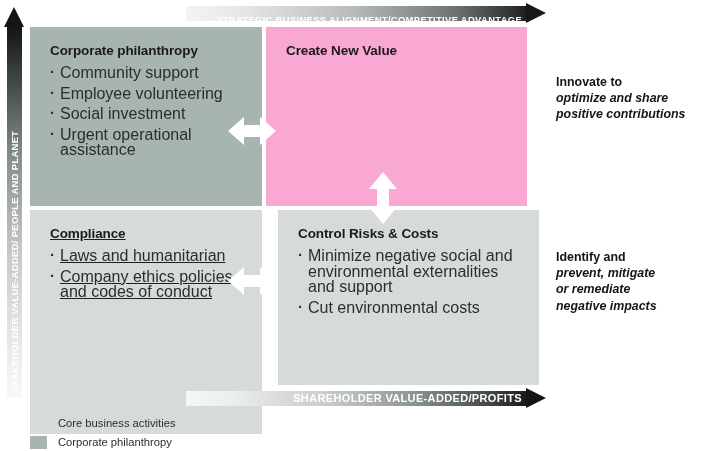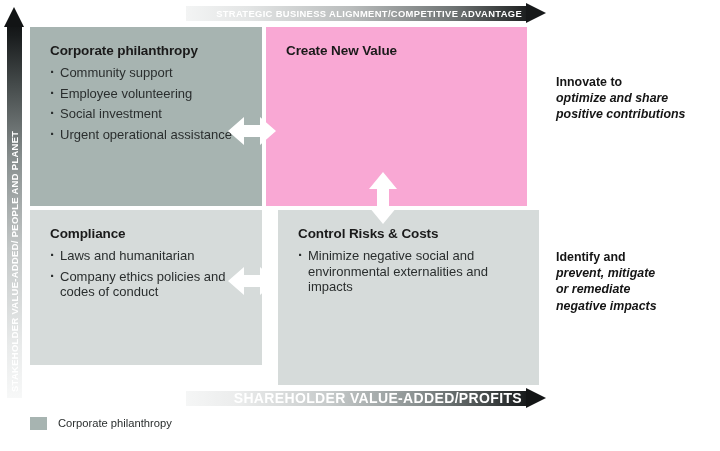--- a/index.html
+++ b/index.html
@@ -39,21 +39,21 @@
   #top-axis .bar-head {
     position: absolute;
     left: 340px; top: -1px;
     width: 0; height: 0;
     border-top: 10.5px solid transparent;
     border-bottom: 10.5px solid transparent;
     border-left: 20px solid #17191a;
   }
   #top-axis .bar-label {
     position: absolute;
-    left: 12px; top: 2px;
+    left: 12px; top: 8px;
     width: 330px; height: 15px;
     line-height: 15px;
     text-align: right;
     padding-right: 6px;
     box-sizing: border-box;
     font-size: 9.4px;
     font-weight: bold;
     letter-spacing: 0.35px;
     color: #ffffff;
     white-space: nowrap;
@@ -81,21 +81,21 @@
     border-left: 20px solid #131516;
   }
   #bottom-axis .bar-label {
     position: absolute;
     left: 12px; top: 2px;
     width: 330px; height: 28px;
     line-height: 15px;
     text-align: right;
     padding-right: 6px;
     box-sizing: border-box;
-    font-size: 14px;
+    font-size: 11px;
     font-weight: bold;
     letter-spacing: 0.35px;
     color: #ffffff;
     white-space: nowrap;
   }
 
   
   #left-axis {
     left: 5px;
     top: 8px;
@@ -142,38 +142,38 @@
     width: 497px;
     height: 358px;
   }
   .quad {
     position: absolute;
     box-sizing: border-box;
     padding: 16px 18px 10px 20px;
   }
   #quad-tl { left: 0;     top: 0;     width: 232px; height: 179px; background: #a7b4b1; }
   #quad-tr { left: 236px; top: 0;     width: 261px; height: 179px; background: #f9a8d4; }
-  #quad-bl { left: 0;     top: 183px; width: 232px; height: 155px; background: #d6dbda; }
+  #quad-bl { left: 0;     top: 183px; width: 232px; height: 224px; background: #d6dbda; text-decoration: underline; }
   #quad-br { left: 248px; top: 183px; width: 261px; height: 175px; background: #d6dbda; }
 
   .quad-title {
     font-size: 13.5px;
     font-weight: bold;
     color: #1a1a1a;
     margin: 0 0 7px 0;
     letter-spacing: -0.1px;
   }
   .quad-list {
     list-style: none;
     margin: 0;
     padding: 0;
   }
   .quad-list li {
     position: relative;
-    font-size: 13px;
+    font-size: 16px;
     line-height: 15.6px;
     color: #2a2e2e;
     padding-left: 10px;
     margin-bottom: 5px;
   }
   .quad-list li::before {
     content: "\00B7";
     position: absolute;
     left: 0;
     top: -1px;
@@ -265,21 +265,22 @@
     <div class="quad-title">Compliance</div>
     <ul class="quad-list">
       <li>Laws and humanitarian</li>
       <li>Company ethics policies and codes of conduct</li>
     </ul>
   </div>
 
   <div class="quad" id="quad-br">
     <div class="quad-title">Control Risks &amp; Costs</div>
     <ul class="quad-list">
-      <li>Minimize negative social and environmental externalities and impacts</li>
+      <li>Minimize negative social and environmental externalities and support</li>
+      <li>Cut environmental costs</li>
     </ul>
   </div>
 </div>
 
 <div class="arrow-h" id="arrow-top-h">
   <svg width="48" height="38" viewBox="0 0 48 38">
     <polygon points="0,19 16,5 16,13 32,13 32,5 48,19 32,33 32,25 16,25 16,33" fill="#ffffff"></polygon>
   </svg>
 </div>
 
@@ -309,16 +310,20 @@
 </div>
 
 <div class="axis-bar" id="bottom-axis">
   <div class="bar-body"></div>
   <div class="bar-head"></div>
   <div class="bar-label">SHAREHOLDER VALUE-ADDED/PROFITS</div>
 </div>
 
 <div id="legend">
   <div class="legend-row">
+    <span class="legend-swatch" style="background:#d6dbda"></span>
+    <span class="legend-label">Core business activities</span>
+  </div>
+  <div class="legend-row">
     <span class="legend-swatch" style="background:#a7b4b1"></span>
     <span class="legend-label">Corporate philanthropy</span>
   </div>
 </div>
 
 </body></html>

